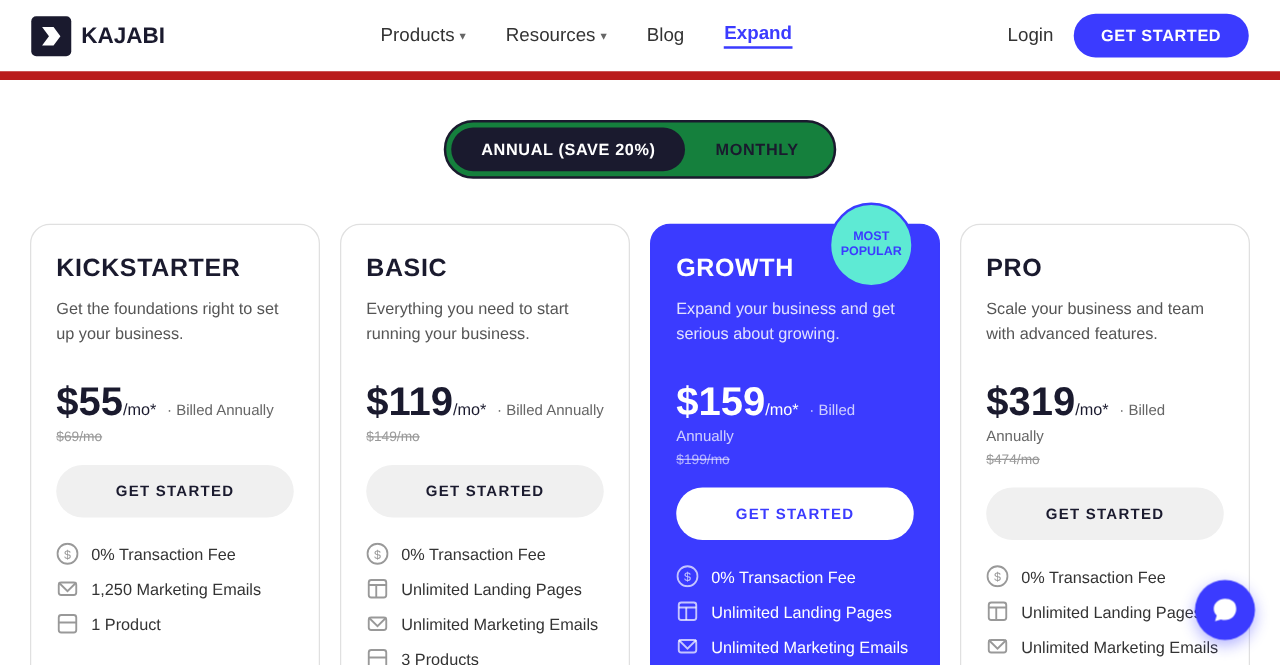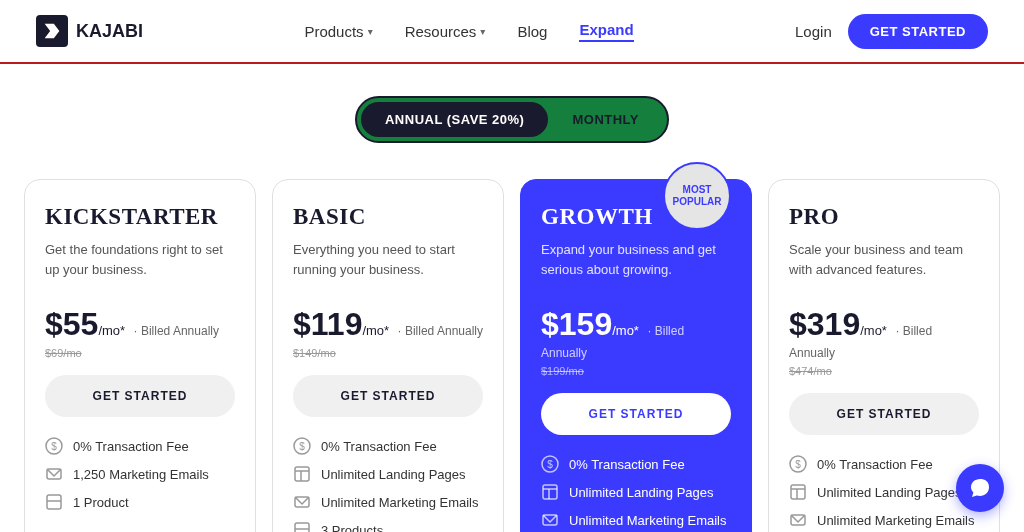--- a/index.html
+++ b/index.html
@@ -1,21 +1,21 @@
 <!DOCTYPE html>
 <html><head>
   <meta charset="utf-8">
   <style>
     * { box-sizing: border-box; margin: 0; padding: 0; }
     body { font-family: -apple-system, BlinkMacSystemFont, 'Segoe UI', sans-serif; background: #fff; color: #1a1a2e; }
 
     
     nav {
       display: flex; align-items: center; justify-content: space-between;
-      padding: 0 36px; height: 64px; border-bottom: 2px solid #b91c1c;
+      padding: 0 25px; height: 64px; border-bottom: 7px solid #b91c1c;
     }
     .nav-logo { display: flex; align-items: center; gap: 8px; font-weight: 800; font-size: 18px; color: #1a1a2e; }
     .logo-icon { width: 32px; height: 32px; background: #1a1a2e; border-radius: 4px; display: flex; align-items: center; justify-content: center; }
     .logo-icon svg { width: 22px; height: 22px; }
     .nav-links { display: flex; align-items: center; gap: 32px; }
     .nav-link { font-size: 15px; color: #333; text-decoration: none; display: flex; align-items: center; gap: 4px; cursor: pointer; }
     .nav-link.active { color: #3b3bff; font-weight: 600; border-bottom: 2px solid #3b3bff; padding-bottom: 2px; }
     .nav-link-chevron { font-size: 10px; color: #666; }
     .nav-right { display: flex; align-items: center; gap: 16px; }
     .login-link { font-size: 15px; color: #333; cursor: pointer; }
@@ -45,27 +45,27 @@
     .cards-container { display: flex; gap: 16px; justify-content: center; max-width: 1000px; margin: 0 auto; }
     .card {
       flex: 1; border: 1.5px solid #e0e0e0; border-radius: 16px; padding: 24px 20px;
       display: flex; flex-direction: column; position: relative;
       background: #fff; min-width: 0;
     }
     .card.featured { background: #3b3bff; border-color: #3b3bff; color: #fff; }
 
     .most-popular-badge {
       position: absolute; top: -18px; right: 20px;
-      background: #e5e5e5; border: 2px solid #3b3bff; border-radius: 50%;
+      background: #5eead4; border: 2px solid #3b3bff; border-radius: 50%;
       width: 68px; height: 68px; display: flex; align-items: center; justify-content: center;
       flex-direction: column; text-align: center; font-size: 10px; color: #3b3bff; font-weight: 700;
       line-height: 1.2; text-transform: uppercase;
     }
 
-    .card-title { font-size: 23px; font-weight: 900; letter-spacing: 0.5px; margin-bottom: 10px; text-transform: uppercase; font-family: Liberation Serif, serif; }
+    .card-title { font-size: 20px; font-weight: 900; letter-spacing: 0.5px; margin-bottom: 10px; text-transform: uppercase; }
     .card-desc { font-size: 13px; color: #555; line-height: 1.5; margin-bottom: 16px; min-height: 50px; }
     .card.featured .card-desc { color: rgba(255,255,255,0.85); }
 
     .price-row { margin-bottom: 4px; }
     .price-main { font-size: 32px; font-weight: 900; }
     .price-main span.small { font-size: 13px; font-weight: 400; }
     .price-billed { font-size: 12px; color: #666; margin-left: 4px; }
     .card.featured .price-billed { color: rgba(255,255,255,0.75); }
     .price-original { font-size: 11px; color: #999; text-decoration: line-through; margin-bottom: 16px; }
     .card.featured .price-original { color: rgba(255,255,255,0.6); }

